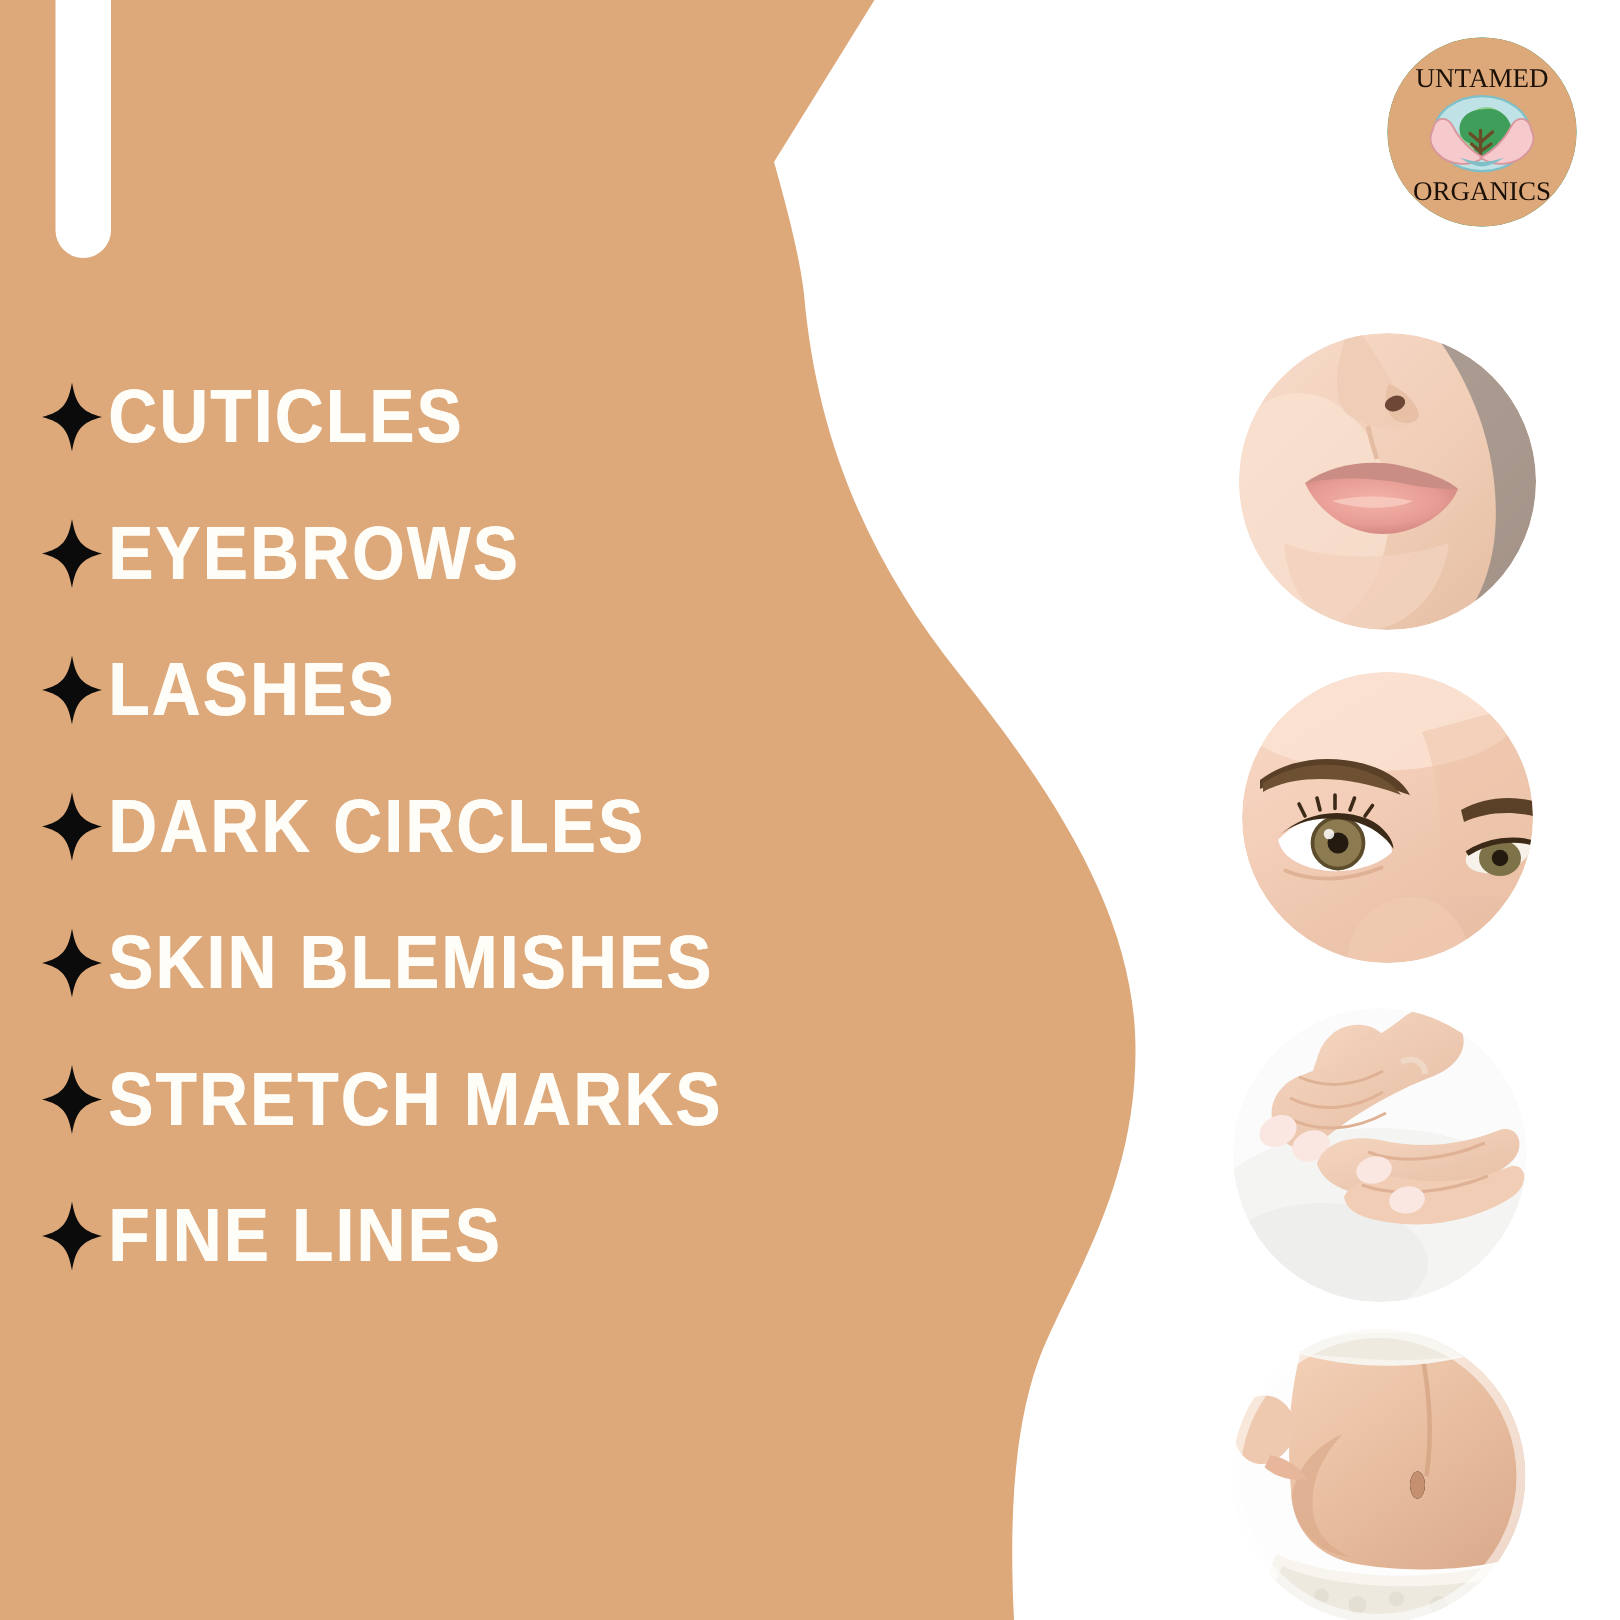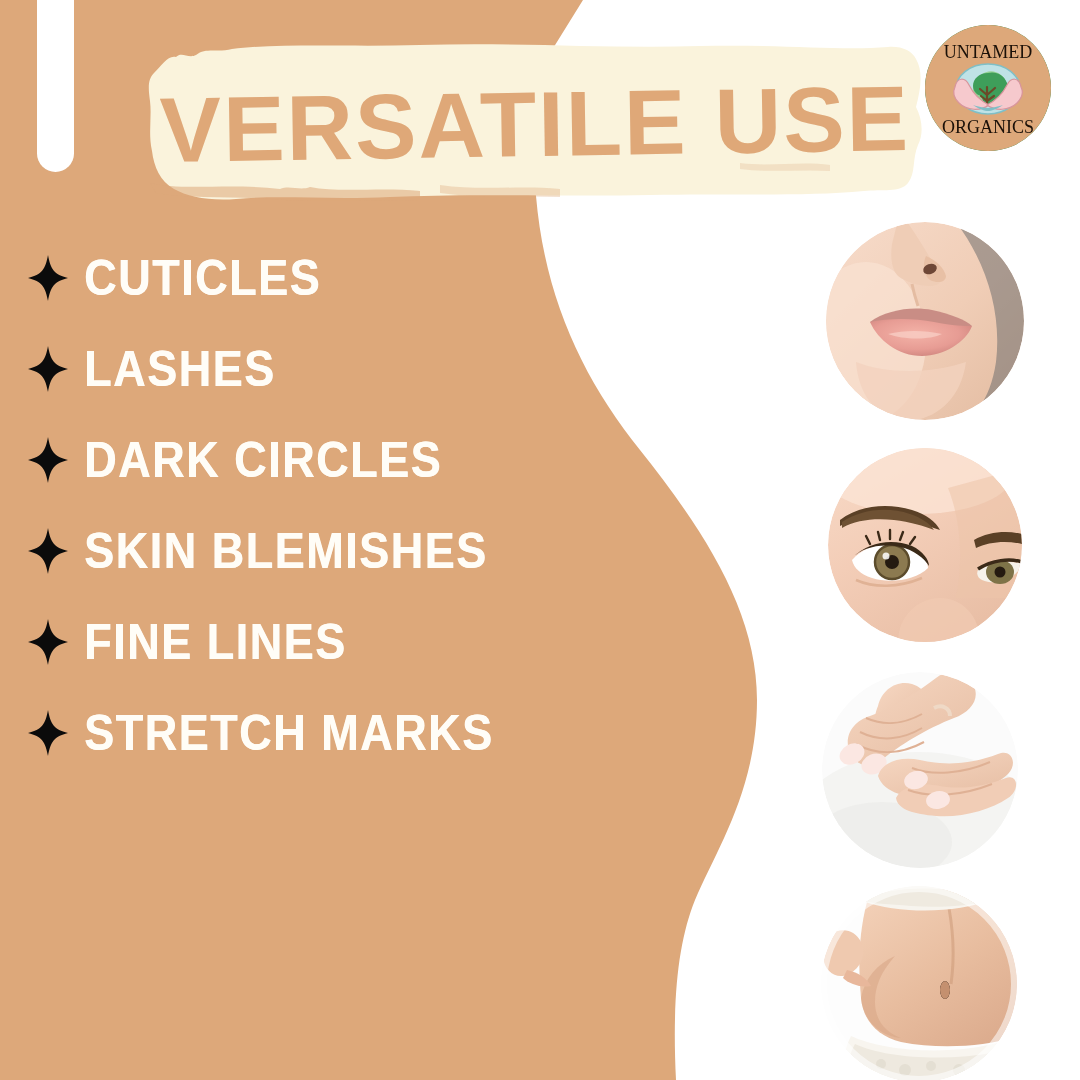--- a/index.html
+++ b/index.html
@@ -88,21 +88,21 @@
     top:232px;
     width:540px;
     z-index:5;
     display:flex;
     flex-direction:column;
   }
   .use-row {
     height:91px;
     display:flex;
     align-items:center;
-    gap:16px;
+    gap:4px;
   }
   .sparkle { flex:0 0 auto; width:40px; height:46px; display:block; }
   .use-label {
     font-family:"Liberation Sans", sans-serif;
     font-size:45px;
     font-weight:bold;
     color:#FFFDF7;
     letter-spacing:1.5px;
     line-height:1;
     white-space:nowrap;
@@ -133,41 +133,20 @@
     <path d="M0,0 L583,0 L516,108 C528,150 534,178 536,196
              C545,300 584,380 640,450
              C706,533 757,613 757,700
              C757,790 716,850 695,900
              C678,942 672,1000 676,1080
              L0,1080 Z" fill="#DDA87A"></path>
   </svg>
 
   <div class="accent-bar"></div>
 
-  <div class="banner-wrap">
-    <svg class="banner-svg" viewBox="0 0 790 195" preserveAspectRatio="none">
-      <path d="M14,40 C22,32 28,22 36,24 C42,18 48,26 56,22
-               C66,14 78,20 92,16 C140,10 210,14 280,12
-               C380,9 470,16 560,13 C640,11 700,18 748,14
-               C762,13 772,18 776,26 C784,40 780,58 776,74
-               C782,86 784,100 778,112 C772,126 776,140 768,150
-               C760,160 742,156 724,158 C660,164 580,160 510,162
-               C420,164 330,160 250,164 C190,167 140,162 96,166
-               C70,168 48,164 34,156 C20,148 14,134 12,118
-               C8,100 12,84 10,68 C8,54 8,46 14,40 Z" fill="#FAF3DC"></path>
-      <path d="M10,150 C40,158 90,150 140,156 C150,152 160,158 170,154
-               C200,160 240,154 280,158 L280,168 C230,166 180,170 130,166
-               C90,163 50,166 16,160 Z" fill="#DDA87A" opacity="0.55"></path>
-      <path d="M300,152 C340,158 380,152 420,156 L420,164
-               C380,162 340,166 300,160 Z" fill="#DDA87A" opacity="0.35"></path>
-      <path d="M600,130 C630,134 660,128 690,132 L690,138
-               C660,136 630,140 600,136 Z" fill="#DDA87A" opacity="0.25"></path>
-    </svg>
-    <div class="banner-title">VERSATILE USE</div>
-  </div>
 
   <div class="logo">
     <svg viewBox="0 0 126 126">
       <circle cx="63" cy="63" r="63" fill="#DDA87A"></circle>
       <text x="63" y="33" text-anchor="middle" font-family="Liberation Serif, serif" font-size="18" fill="#1a1008">UNTAMED</text>
       <g>
         <ellipse cx="63" cy="64" rx="32" ry="25" fill="#BFE2E6" stroke="#7FBFC7" stroke-width="1.5"></ellipse>
         <path d="M50 78 C46 68 48 56 56 50 C62 45 70 45 76 50 C84 56 85 69 80 78 Z" fill="#8FCf8a" opacity="0.9"></path>
         <path d="M63 48 C54 48 48 54 48 61 C48 67 53 71 58 71
                  C56 76 60 80 65 79 C71 81 77 77 76 71
@@ -187,20 +166,26 @@
   <div class="uses-list">
 
     <div class="use-row">
       <svg class="sparkle" viewBox="0 0 40 46">
         <path d="M20 0 C22.5 14 26 19.5 40 23 C26 26.5 22.5 32 20 46 C17.5 32 14 26.5 0 23 C14 19.5 17.5 14 20 0 Z" fill="#0B0B0B"></path>
       </svg>
       <span class="use-label">CUTICLES</span>
     </div>
 
 
+    <div class="use-row">
+      <svg class="sparkle" viewBox="0 0 40 46">
+        <path d="M20 0 C22.5 14 26 19.5 40 23 C26 26.5 22.5 32 20 46 C17.5 32 14 26.5 0 23 C14 19.5 17.5 14 20 0 Z" fill="#0B0B0B"></path>
+      </svg>
+      <span class="use-label">EYEBROWS</span>
+    </div>
 
     <div class="use-row">
       <svg class="sparkle" viewBox="0 0 40 46">
         <path d="M20 0 C22.5 14 26 19.5 40 23 C26 26.5 22.5 32 20 46 C17.5 32 14 26.5 0 23 C14 19.5 17.5 14 20 0 Z" fill="#0B0B0B"></path>
       </svg>
       <span class="use-label">LASHES</span>
     </div>
 
     <div class="use-row">
       <svg class="sparkle" viewBox="0 0 40 46">
@@ -214,28 +199,28 @@
       <svg class="sparkle" viewBox="0 0 40 46">
         <path d="M20 0 C22.5 14 26 19.5 40 23 C26 26.5 22.5 32 20 46 C17.5 32 14 26.5 0 23 C14 19.5 17.5 14 20 0 Z" fill="#0B0B0B"></path>
       </svg>
       <span class="use-label">SKIN BLEMISHES</span>
     </div>
 
     <div class="use-row">
       <svg class="sparkle" viewBox="0 0 40 46">
         <path d="M20 0 C22.5 14 26 19.5 40 23 C26 26.5 22.5 32 20 46 C17.5 32 14 26.5 0 23 C14 19.5 17.5 14 20 0 Z" fill="#0B0B0B"></path>
       </svg>
+      <span class="use-label">STRETCH MARKS</span>
+    </div>
+
+    <div class="use-row">
+      <svg class="sparkle" viewBox="0 0 40 46">
+        <path d="M20 0 C22.5 14 26 19.5 40 23 C26 26.5 22.5 32 20 46 C17.5 32 14 26.5 0 23 C14 19.5 17.5 14 20 0 Z" fill="#0B0B0B"></path>
+      </svg>
       <span class="use-label">FINE LINES</span>
-    </div>
-
-    <div class="use-row">
-      <svg class="sparkle" viewBox="0 0 40 46">
-        <path d="M20 0 C22.5 14 26 19.5 40 23 C26 26.5 22.5 32 20 46 C17.5 32 14 26.5 0 23 C14 19.5 17.5 14 20 0 Z" fill="#0B0B0B"></path>
-      </svg>
-      <span class="use-label">STRETCH MARKS</span>
     </div>
   </div>
 
   <div class="photo ph1">
     <svg viewBox="0 0 198 198" width="198" height="198">
       <defs>
         <clipPath id="c1">
             <circle cx="99" cy="99" r="99"></circle>
           </clipPath>
         <linearGradient id="skin1" x1="0" y1="0" x2="1" y2="1">

